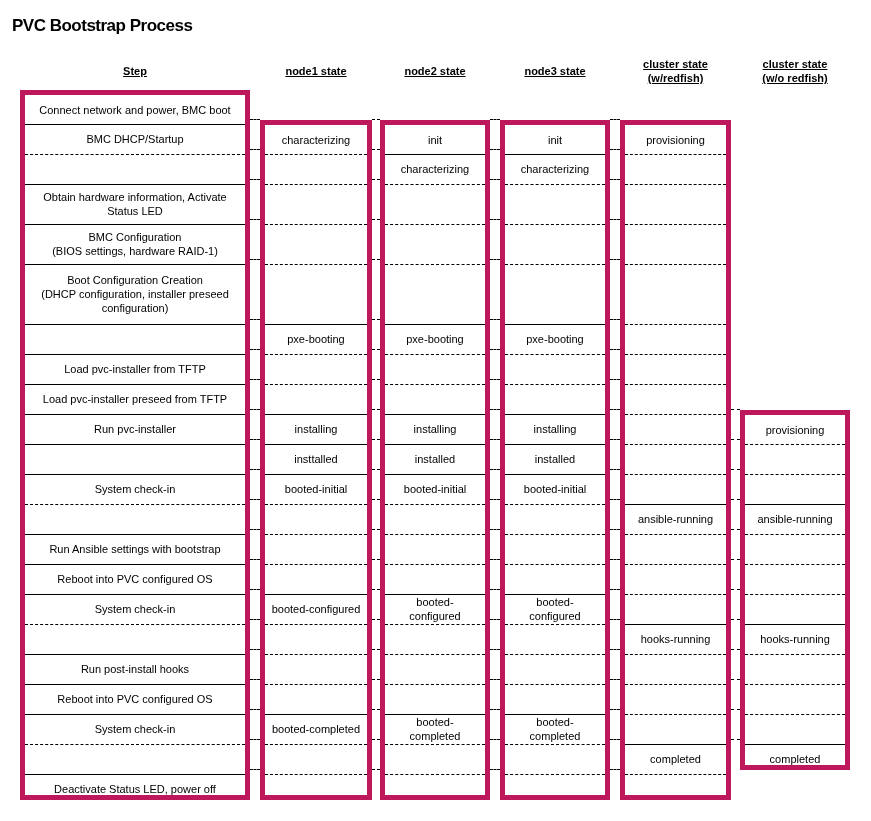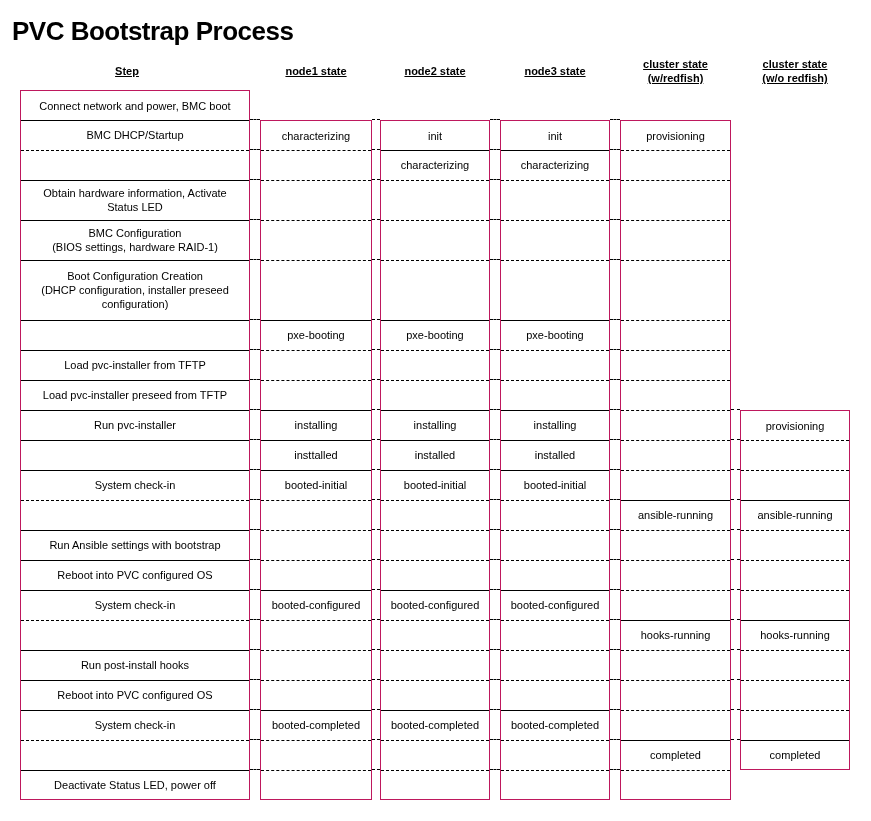--- a/index.html
+++ b/index.html
@@ -14,42 +14,42 @@
     width: 871px;
     height: 821px;
     background: #ffffff;
     overflow: hidden;
   }
   #diagram-title {
     position: absolute;
     left: 12px;
     top: 16px;
     margin: 0;
-    font-size: 26px;
+    font-size: 17px;
     font-weight: bold;
     letter-spacing: -0.5px;
     white-space: nowrap;
   }
   .col-header {
     position: absolute;
     top: 54px;
     height: 34px;
     display: flex;
     flex-direction: column;
     align-items: center;
     justify-content: center;
     font-weight: bold;
     font-size: 11px;
     line-height: 14px;
     text-align: center;
   }
   .col-header .hline { text-decoration: underline; display: block; }
   .col-box {
     position: absolute;
-    border: 1px solid #be185d;
+    border: 5px solid #be185d;
     box-sizing: border-box;
     background: transparent;
   }
   .sep {
     position: absolute;
     left: 0;
     right: 0;
     height: 0;
   }
   .sep.dashed { border-top: 1px dashed #000000; }
@@ -73,21 +73,21 @@
     height: 0;
     border-top: 1px dashed #000000;
   }
 </style>
 </head>
 <body>
 
 <div id="page">
   <h1 id="diagram-title">PVC Bootstrap Process</h1>
   <div id="diagram">
-      <div class="col-header" style="left: 12px; width: 230px;">
+      <div class="col-header" style="left: 20px; width: 230px;">
         <span class="hline">Step</span>
       </div>
       <div class="col-box" style="left: 20px; top: 90px; width: 230px; height: 710px;">
         <div class="sep solid" style="top: 29px;"></div>
         <div class="sep dashed" style="top: 59px;"></div>
         <div class="sep solid" style="top: 89px;"></div>
         <div class="sep solid" style="top: 129px;"></div>
         <div class="sep solid" style="top: 169px;"></div>
         <div class="sep solid" style="top: 229px;"></div>
         <div class="sep solid" style="top: 259px;"></div>

